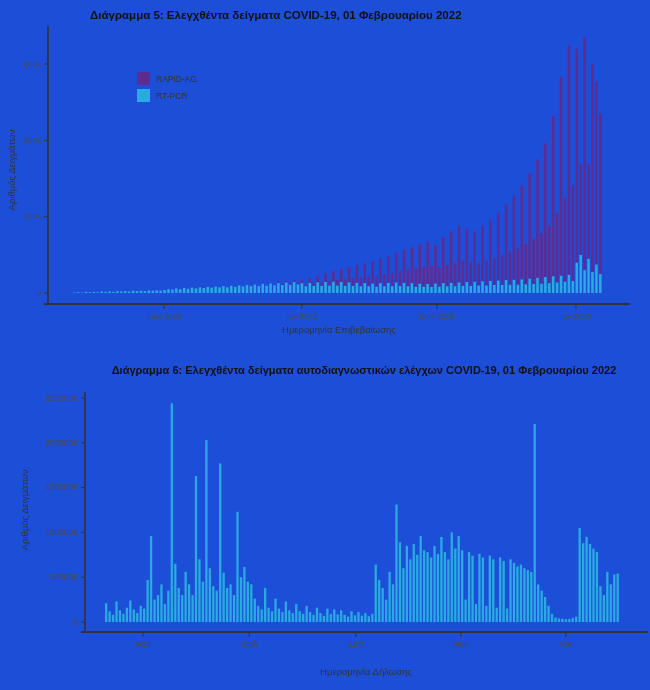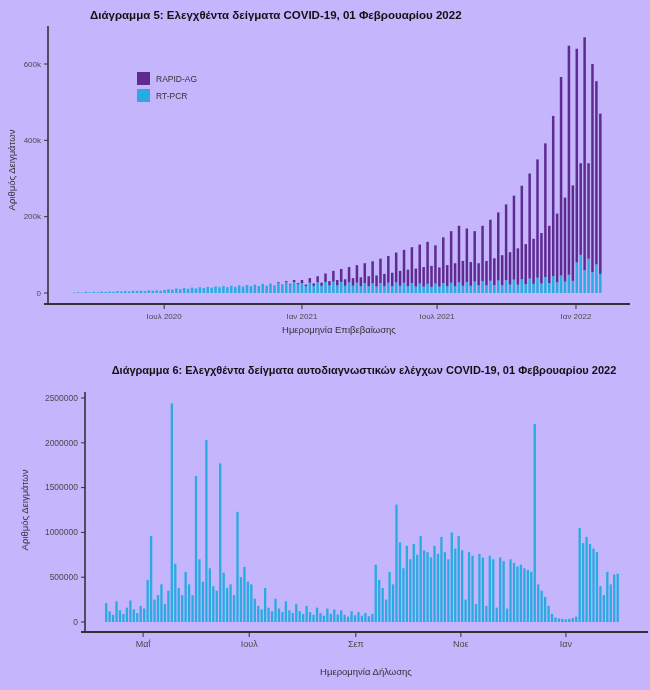--- a/index.html
+++ b/index.html
@@ -1,16 +1,16 @@
 <!DOCTYPE html>
 <html><head>
 <meta charset="utf-8">
 <style>
   html,body{margin:0;padding:0;background:#ffffff;}
-  #figure{position:relative;width:650px;height:690px;background:#c4b5fd;overflow:hidden;
+  #figure{position:relative;width:650px;height:690px;background:#1d4ed8;overflow:hidden;
           font-family:"Liberation Sans",sans-serif;}
   svg{position:absolute;left:0;display:block;}
   #chart5-svg{top:0;}
   #chart6-svg{top:345px;}
   text{font-family:"Liberation Sans",sans-serif;}
   .chart-title{font-weight:bold;font-size:11.5px;fill:#111111;}
   .axis-title{font-size:9.5px;fill:#333333;}
   .legend-label{font-size:8.5px;fill:#333333;}
 </style>
 </head>

